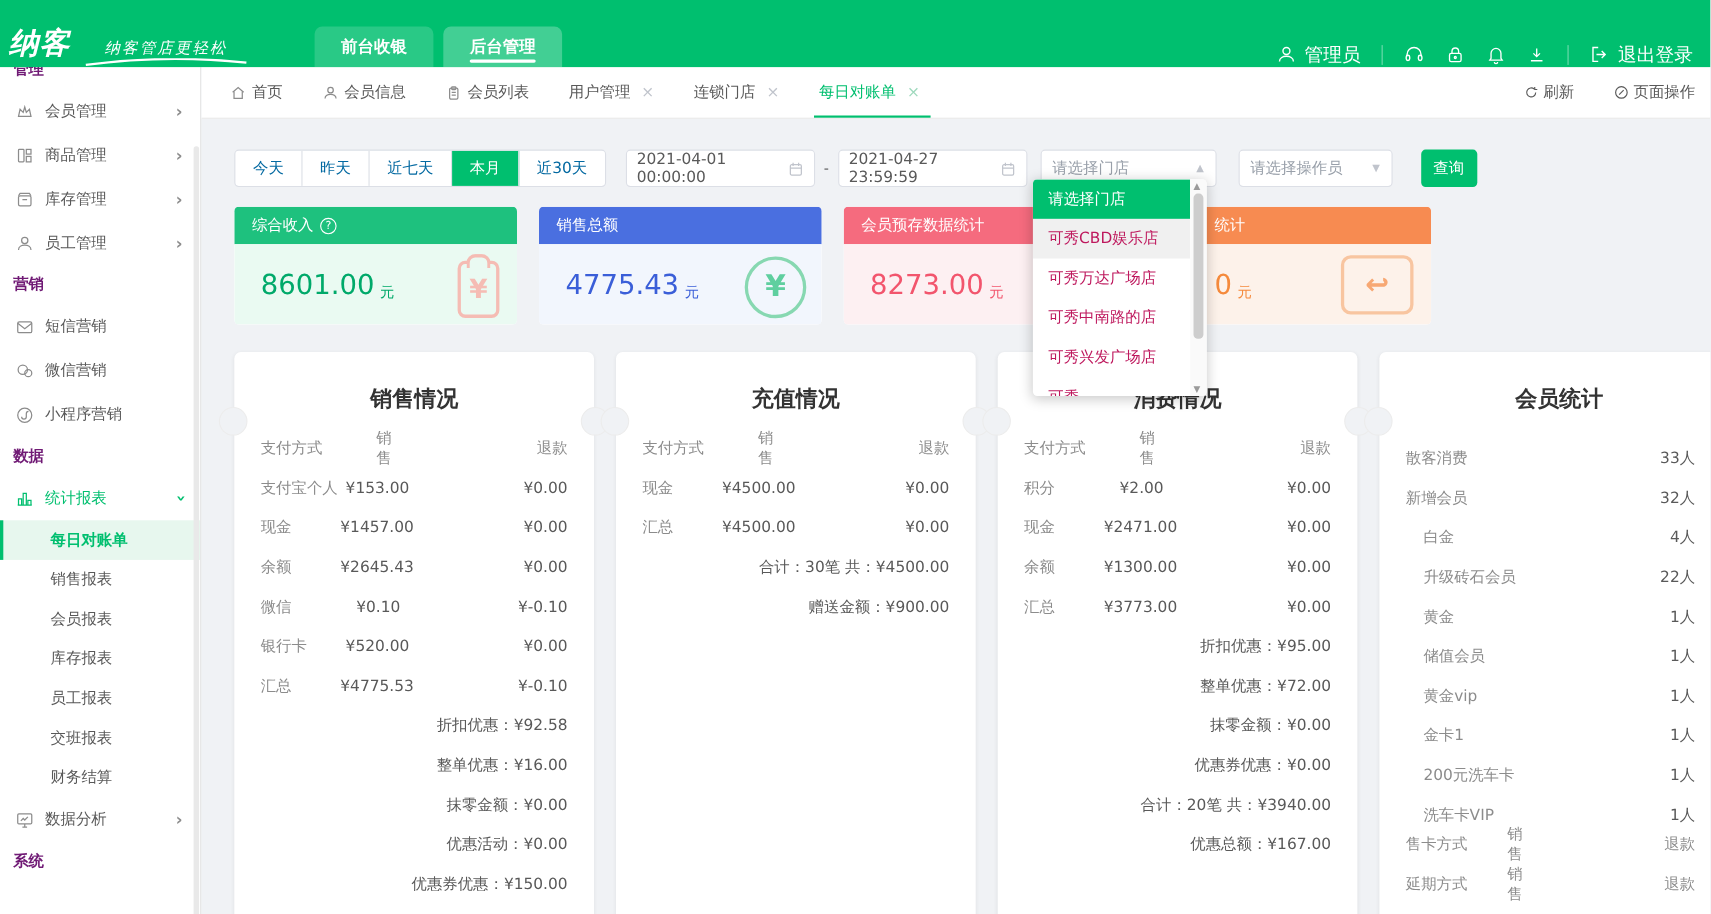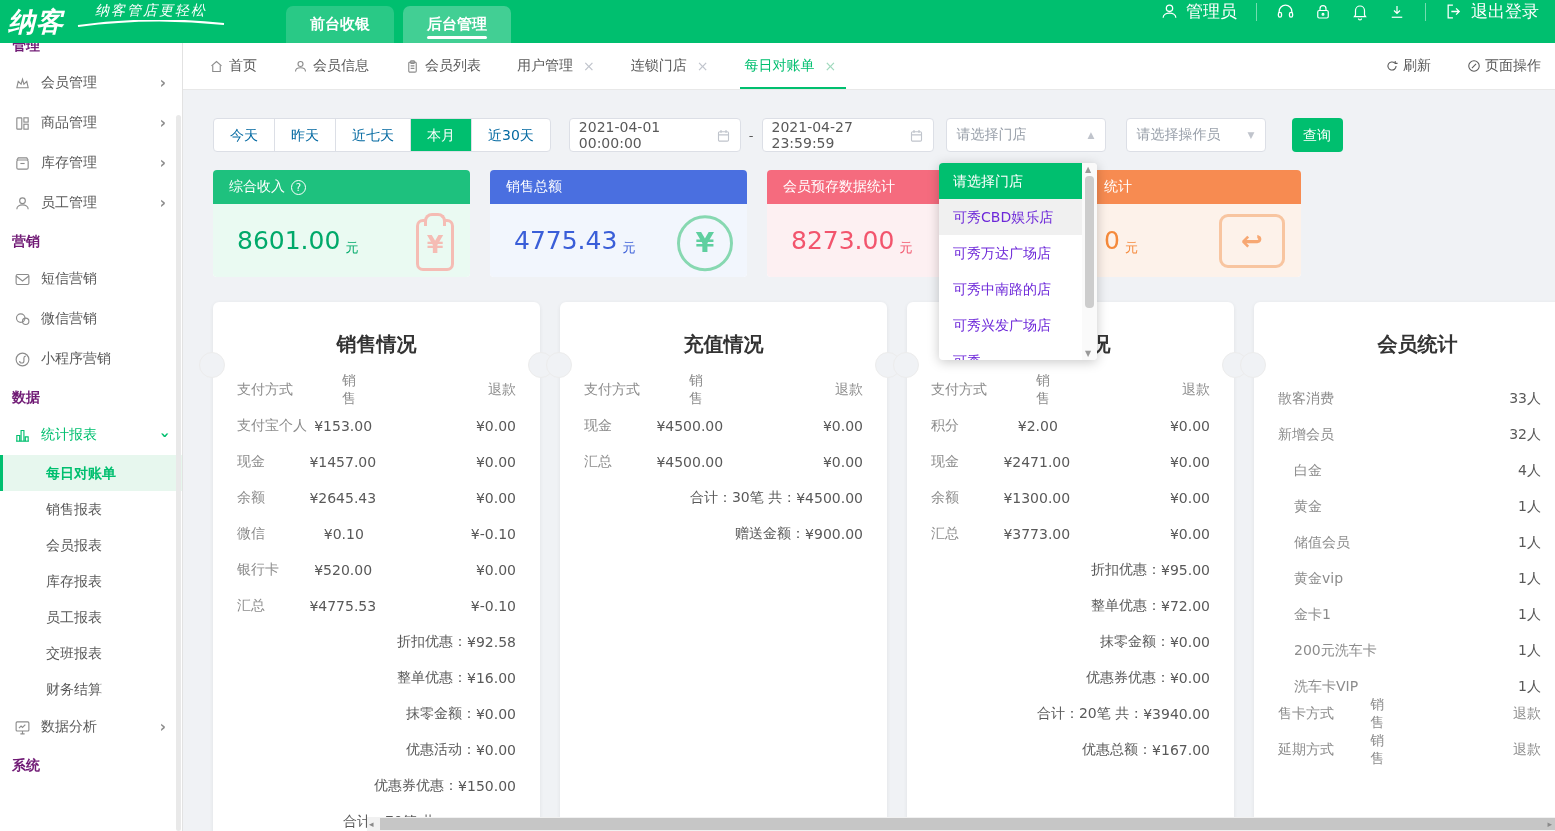--- a/index.html
+++ b/index.html
@@ -1,20 +1,20 @@
 <!DOCTYPE html>
 <html><head>
 <meta charset="utf-8">
 <style>
 *{margin:0;padding:0;box-sizing:border-box}
 html,body{width:1555px;height:831px;overflow:hidden;font-family:"DejaVu Sans","Liberation Sans",sans-serif;background:#f0f2f5;color:#595959;font-size:13px}
 body{position:relative}
 .ic{display:inline-block;vertical-align:middle;flex-shrink:0}
 
-.topbar{height:43px;background:#00bf6f;display:flex;align-items:flex-start;color:#fff;position:relative;z-index:70}
+.topbar{height:61px;background:#00bf6f;display:flex;align-items:flex-end;color:#fff;position:relative;z-index:70}
 .logo{font-size:27px;font-weight:bold;font-style:italic;letter-spacing:1px;margin-left:8px;line-height:43px}
 .slogan-wrap{margin-left:12px;display:flex;flex-direction:column;align-items:center;margin-top:2px}
 .slogan{font-size:14px;font-style:italic;letter-spacing:2px}
 .nav-tabs{display:flex;align-items:flex-end;height:100%;margin-left:60px}
 .nav-tab{height:37px;line-height:37px;padding:0 24px;background:rgba(255,255,255,.16);border-radius:7px 7px 0 0;margin-right:9px;font-size:15px;font-weight:bold;position:relative;cursor:pointer}
 .nav-tab.active{background:rgba(255,255,255,.26)}
 .nav-tab.active::after{content:'';position:absolute;left:50%;transform:translateX(-50%);bottom:4px;width:60px;height:3px;background:#fff;border-radius:2px}
 .top-right{margin-left:auto;display:flex;align-items:center;gap:19px;margin-right:16px;font-size:16px}
 .top-user{display:flex;align-items:center;gap:7px;font-size:17px;cursor:pointer}
 .tdiv{width:1px;height:18px;background:rgba(255,255,255,.45)}
@@ -88,21 +88,21 @@
 .prow.phead .c2,.prow.phead .c3{color:#8c8c8c}
 .srow{display:flex;justify-content:flex-end;height:36px;align-items:center;font-size:14px;color:#595959}
 .mrow{display:flex;height:36px;align-items:flex-end;justify-content:space-between;font-size:14px}
 .mrow .ml{color:#8c8c8c}
 .mrow .ml.ind{padding-left:16px}
 .mrow .mv{color:#595959}
 .p-member .ptable{padding-right:40px}
 
 .sdrop{position:absolute;left:939px;top:163px;width:158px;height:197px;background:#fff;border-radius:4px;box-shadow:0 2px 12px rgba(0,0,0,.22);z-index:60;overflow:hidden;display:flex}
 .sitems{flex:1;overflow:hidden}
-.sitem{height:36px;line-height:36px;padding-left:14px;font-size:14px;color:#6d28d9;white-space:nowrap;cursor:pointer}
+.sitem{height:36px;line-height:36px;padding-left:14px;font-size:14px;color:#be185d;white-space:nowrap;cursor:pointer}
 .sitem.sel{background:#00bf6f;color:#fff}
 .sitem.hov{background:#f0f0f0}
 .sscroll{width:15px;background:#fafafa;position:relative;color:#9a9a9a;font-size:8px}
 .sscroll .scar{position:absolute;left:3px}
 .sthumb{position:absolute;top:13px;left:3px;width:9px;height:132px;background:#cdcdcd;border-radius:4px}
 
 .hscroll{position:absolute;left:184px;right:0;bottom:0;height:14px;background:#f1f1f1;z-index:50}
 .hthumb{position:absolute;left:13px;top:1px;bottom:1px;width:1253px;background:#c6c6c6}
 .harrow{position:absolute;top:2px;font-size:9px;color:#8a8a8a}
 .harrow.l{left:2px}.harrow.r{right:3px}
@@ -595,20 +595,24 @@
               </div>
             <div class="mrow">
                 <span class="ml">新增会员</span>
                 <span class="mv">32人</span>
               </div>
             <div class="mrow">
                 <span class="ml ind">白金</span>
                 <span class="mv">4人</span>
               </div>
             <div class="mrow">
+                <span class="ml ind">升级砖石会员</span>
+                <span class="mv">22人</span>
+              </div>
+            <div class="mrow">
                 <span class="ml ind">黄金</span>
                 <span class="mv">1人</span>
               </div>
             <div class="mrow">
                 <span class="ml ind">储值会员</span>
                 <span class="mv">1人</span>
               </div>
             <div class="mrow">
                 <span class="ml ind">黄金vip</span>
                 <span class="mv">1人</span>

